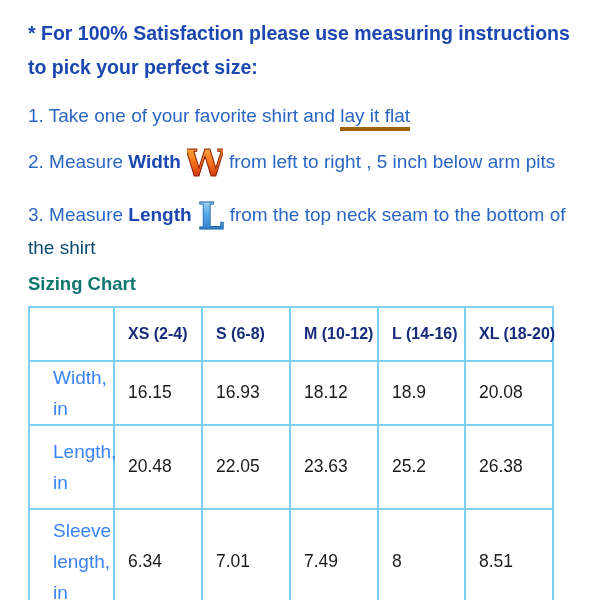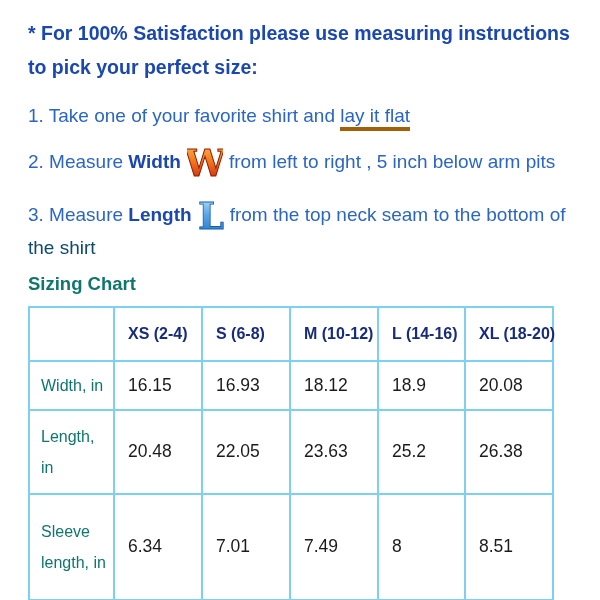--- a/index.html
+++ b/index.html
@@ -69,24 +69,24 @@
     padding: 0 2px 0 13px;
     white-space: nowrap;
   }
   table.sizing td.value-cell {
     color: #1b1b1b;
     font-size: 17.5px;
     padding: 0 20px 0 13px;
     white-space: nowrap;
   }
   table.sizing td.row-label {
-    color: #0f766e;
-    font-size: 16px;
+    color: #3b82f6;
+    font-size: 19px;
     line-height: 31px;
-    padding: 0 2px 0 11px;
+    padding: 0 2px 0 23px;
   }
   tr.header-row { height: 54px; }
   tr.row-width  { height: 49px; }
   tr.row-length { height: 84px; }
   tr.row-sleeve { height: 106px; }
 </style>
 </head>
 <body>
 
 <div class="page">

